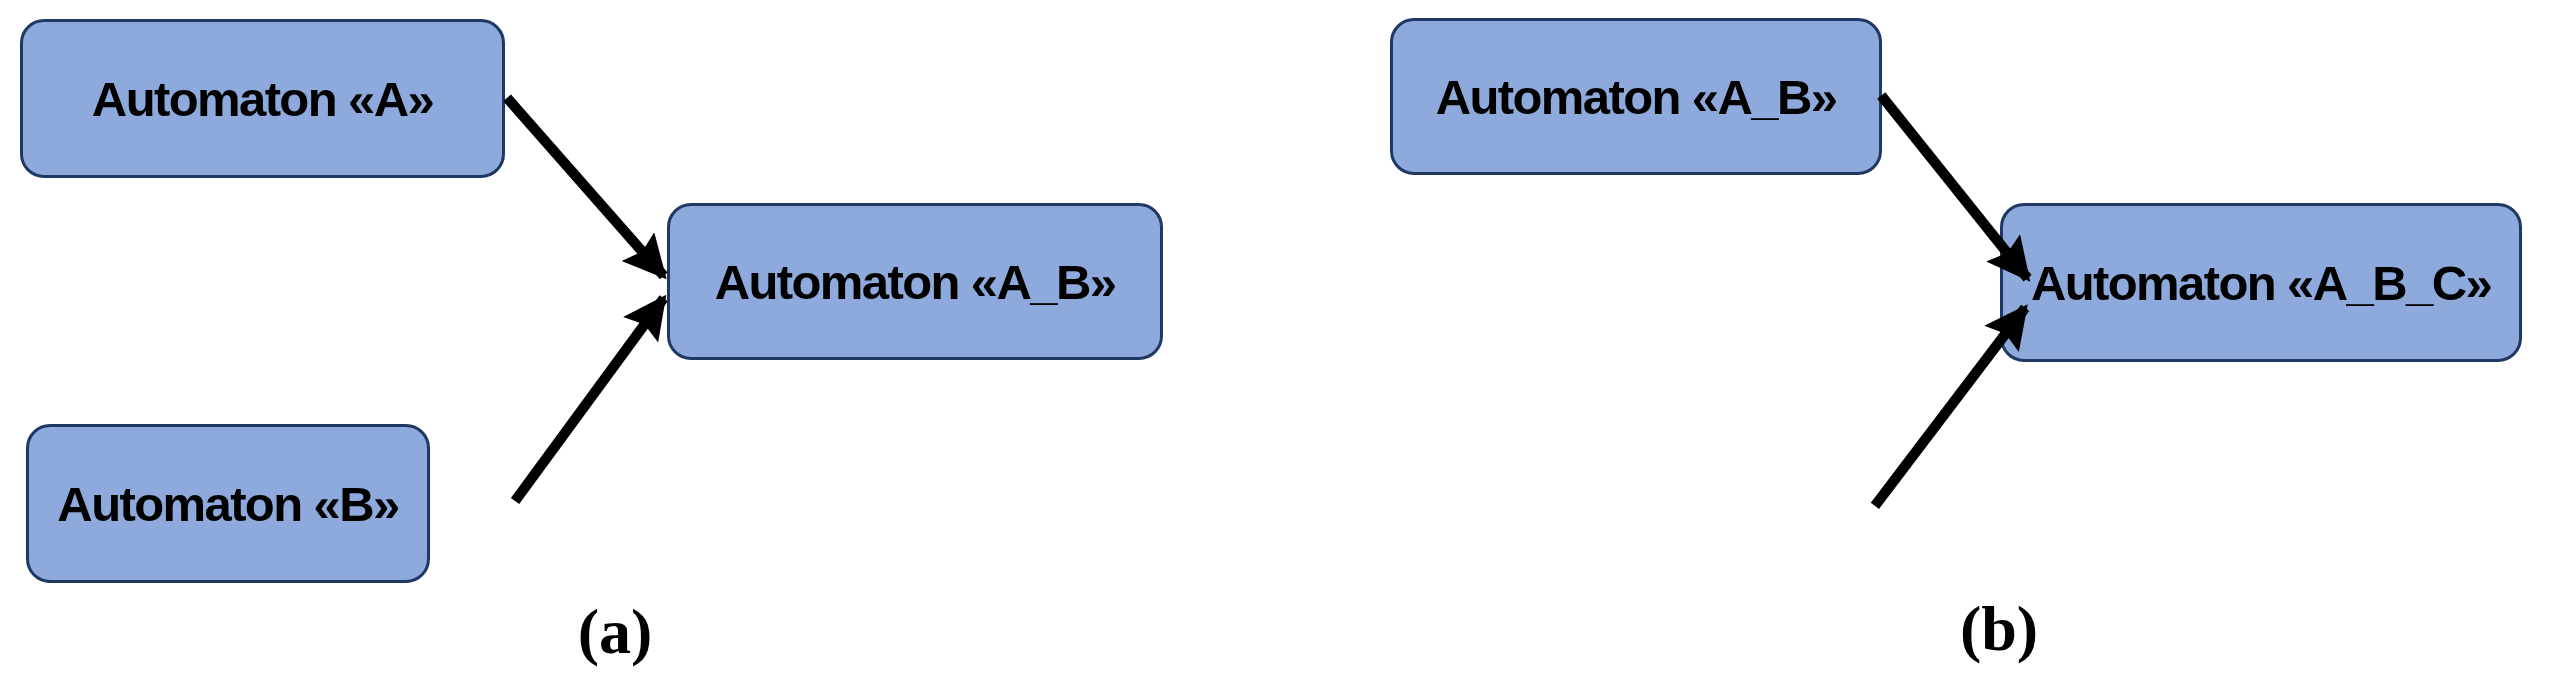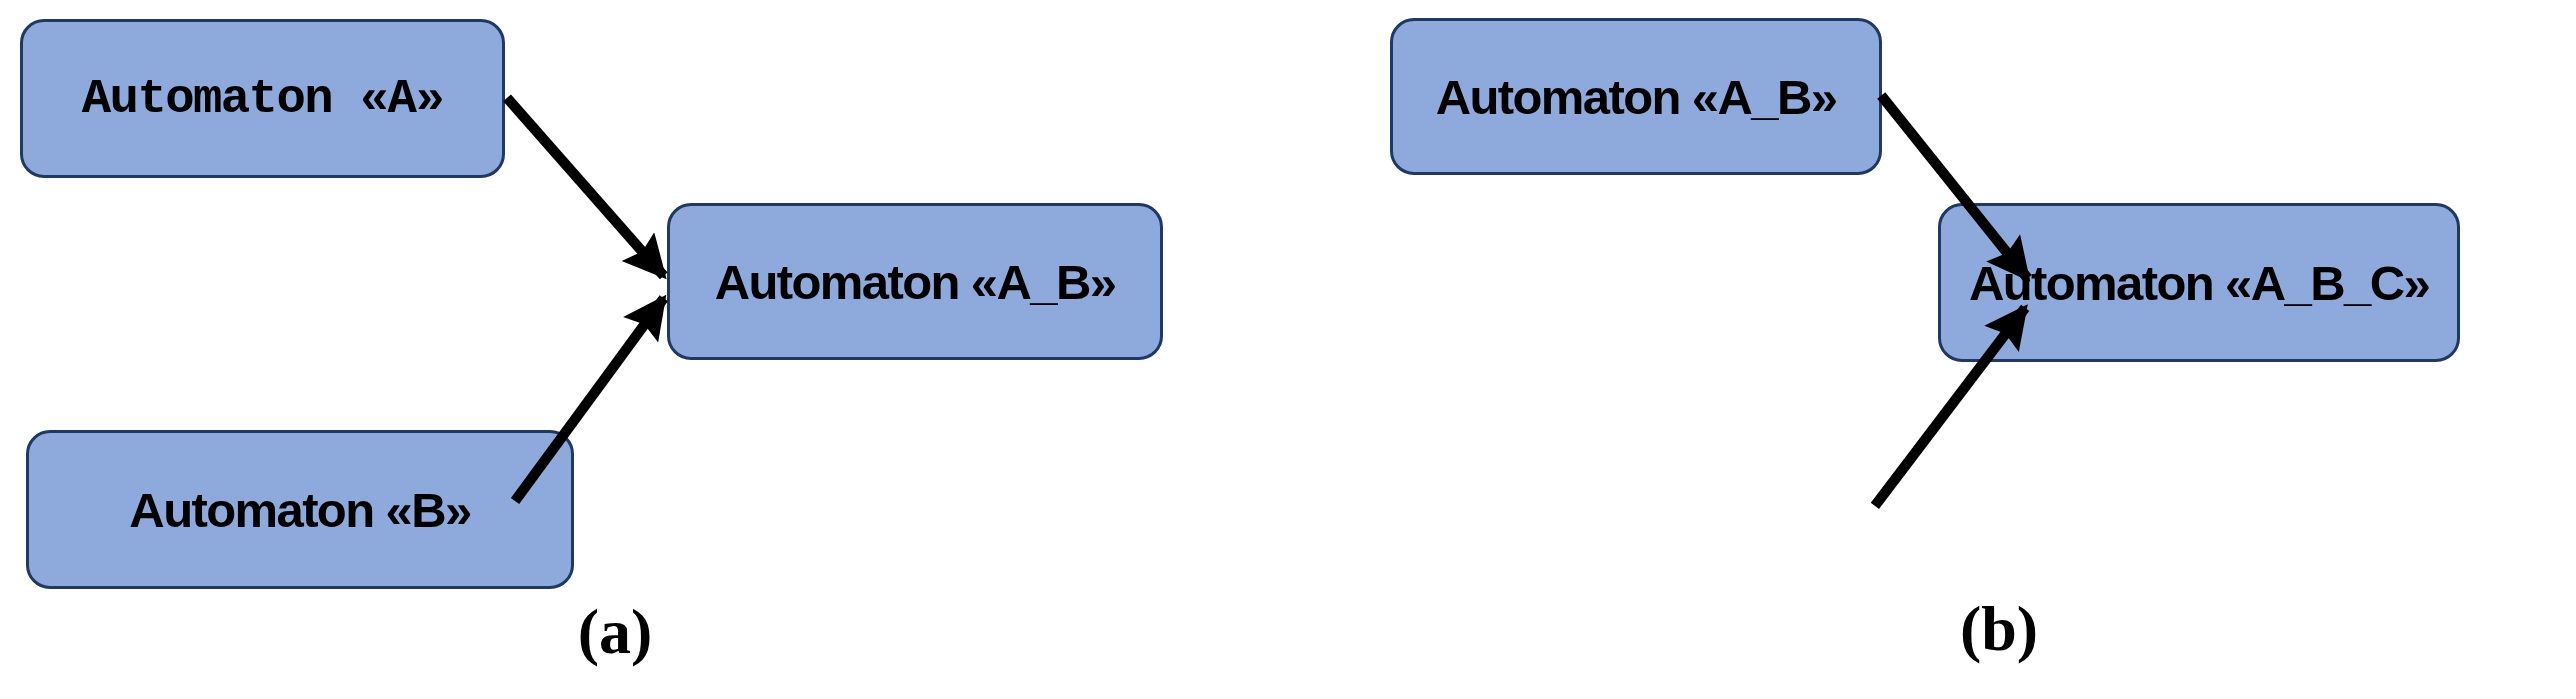--- a/index.html
+++ b/index.html
@@ -45,38 +45,38 @@
     font-size: 64px;
     color: #000000;
     white-space: nowrap;
   }
 </style>
 </head>
 <body>
 
 <div id="canvas">
 
-  <div class="node" style="left:20px; top:19px; width:485px; height:159px;font-family:Liberation Mono, monospace;">
+  <div class="node" style="left:20px; top:19px; width:485px; height:159px;">
     <span>Automaton «A»</span>
   </div>
 
-  <div class="node" style="left:26px; top:424px; width:548px; height:159px;margin-top:6px;">
+  <div class="node" style="left:26px; top:424px; width:404px; height:159px;">
     <span>Automaton «B»</span>
   </div>
 
   <div class="node" style="left:667px; top:203px; width:496px; height:157px;">
     <span>Automaton «A_B»</span>
   </div>
 
   <div class="node" style="left:1390px; top:18.3px; width:492px; height:157px;">
     <span>Automaton «A_B»</span>
   </div>
 
 
-  <div class="node" style="left:1938px; top:203px; width:522px; height:159px;align-items:center;">
+  <div class="node" style="left:2000px; top:203px; width:522px; height:159px;align-items:center;">
     <span>Automaton «A_B_C»</span>
   </div>
 
   <svg class="arrows" width="2576" height="699" viewBox="0 0 3238 879">
     <defs>
       <marker id="arrowhead" viewBox="0 0 10 10" refX="9" refY="5" markerWidth="4.6" markerHeight="4.2" orient="auto-start-reverse">
         <path d="M 0 0 L 10 5 L 0 10 L 1.5 5 z" fill="#000000"></path>
       </marker>
     </defs>
     <line x1="637" y1="123" x2="834" y2="347" stroke="#000000" stroke-width="13" marker-end="url(#arrowhead)"></line>

